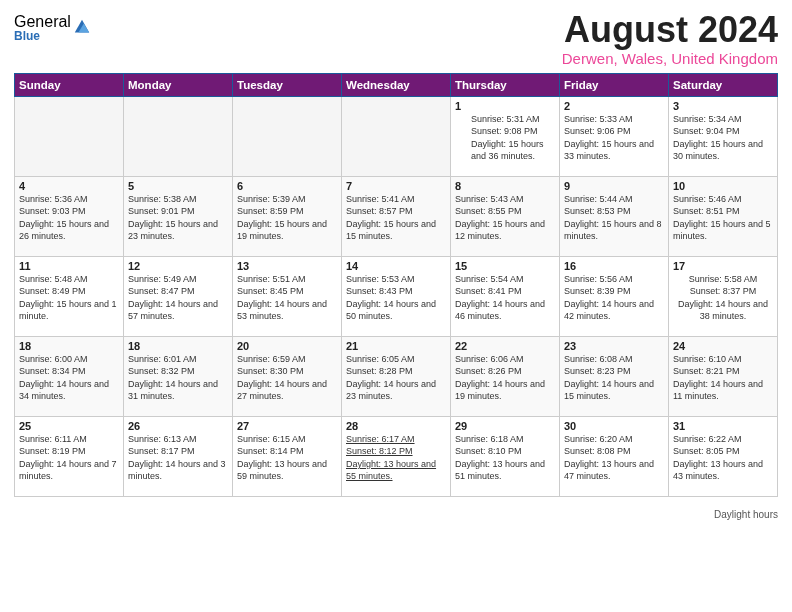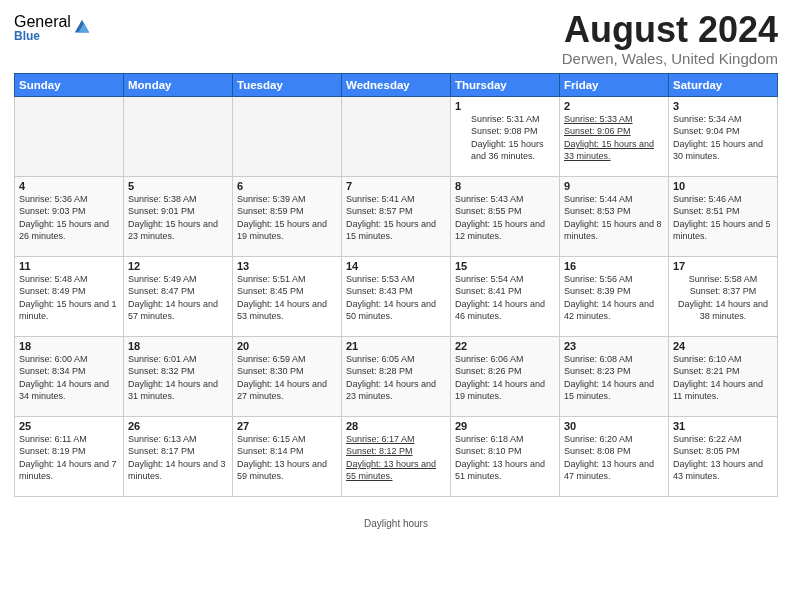--- a/index.html
+++ b/index.html
@@ -43,30 +43,30 @@
       text-align: right;
     }
     .cal-title {
       font-size: 36px;
       font-weight: bold;
       color: #222;
       line-height: 1.1;
     }
     .cal-subtitle {
       font-size: 15px;
-      color: #737373;
+      color: #ec4899;
     }
     .calendar {
       flex: 1;
       border-collapse: collapse;
       width: 100%;
       table-layout: fixed;
     }
     .calendar th {
-      background: #3b82f6;
+      background: #701a75;
       color: #fff;
       font-size: 11.5px;
       font-weight: bold;
       padding: 5px 4px;
       text-align: left;
       border: 1px solid #1a5a9a;
     }
     .calendar td {
       border: 1px solid #ccc;
       vertical-align: top;
@@ -87,24 +87,24 @@
       font-size: 11px;
       display: block;
       margin-bottom: 1px;
     }
     .day-info {
       font-size: 9px;
       line-height: 1.4;
       color: #333;
     }
     .footer {
-      margin-top: 21px;
+      margin-top: 12px;
       font-size: 10px;
       color: #555;
-      text-align: center;
+      text-align: right;
     }
   </style>
 </head>
 <body>
 
 <div class="page">
   <div class="header">
     <div class="logo">
       <div class="logo-text">
         <span>General</span>
@@ -140,21 +140,21 @@
           <td class="empty"></td>
           <td class="empty"></td>
           <td>
             <span class="day-number">1</span>
             <div class="day-info" style="white-space: pre-line; margin-left: 16px;">Sunrise: 5:31 AM
 Sunset: 9:08 PM
 Daylight: 15 hours and 36 minutes.</div>
           </td>
           <td>
             <span class="day-number">2</span>
-            <div class="day-info" style="white-space: pre-line; text-decoration: underline;">Sunrise: 5:33 AM
+            <div class="day-info" style="white-space: pre-line;">Sunrise: 5:33 AM
 Sunset: 9:06 PM
 Daylight: 15 hours and 33 minutes.</div>
           </td>
           <td>
             <span class="day-number">3</span>
             <div class="day-info" style="white-space: pre-line;">Sunrise: 5:34 AM
 Sunset: 9:04 PM
 Daylight: 15 hours and 30 minutes.</div>
           </td>
         </tr>

